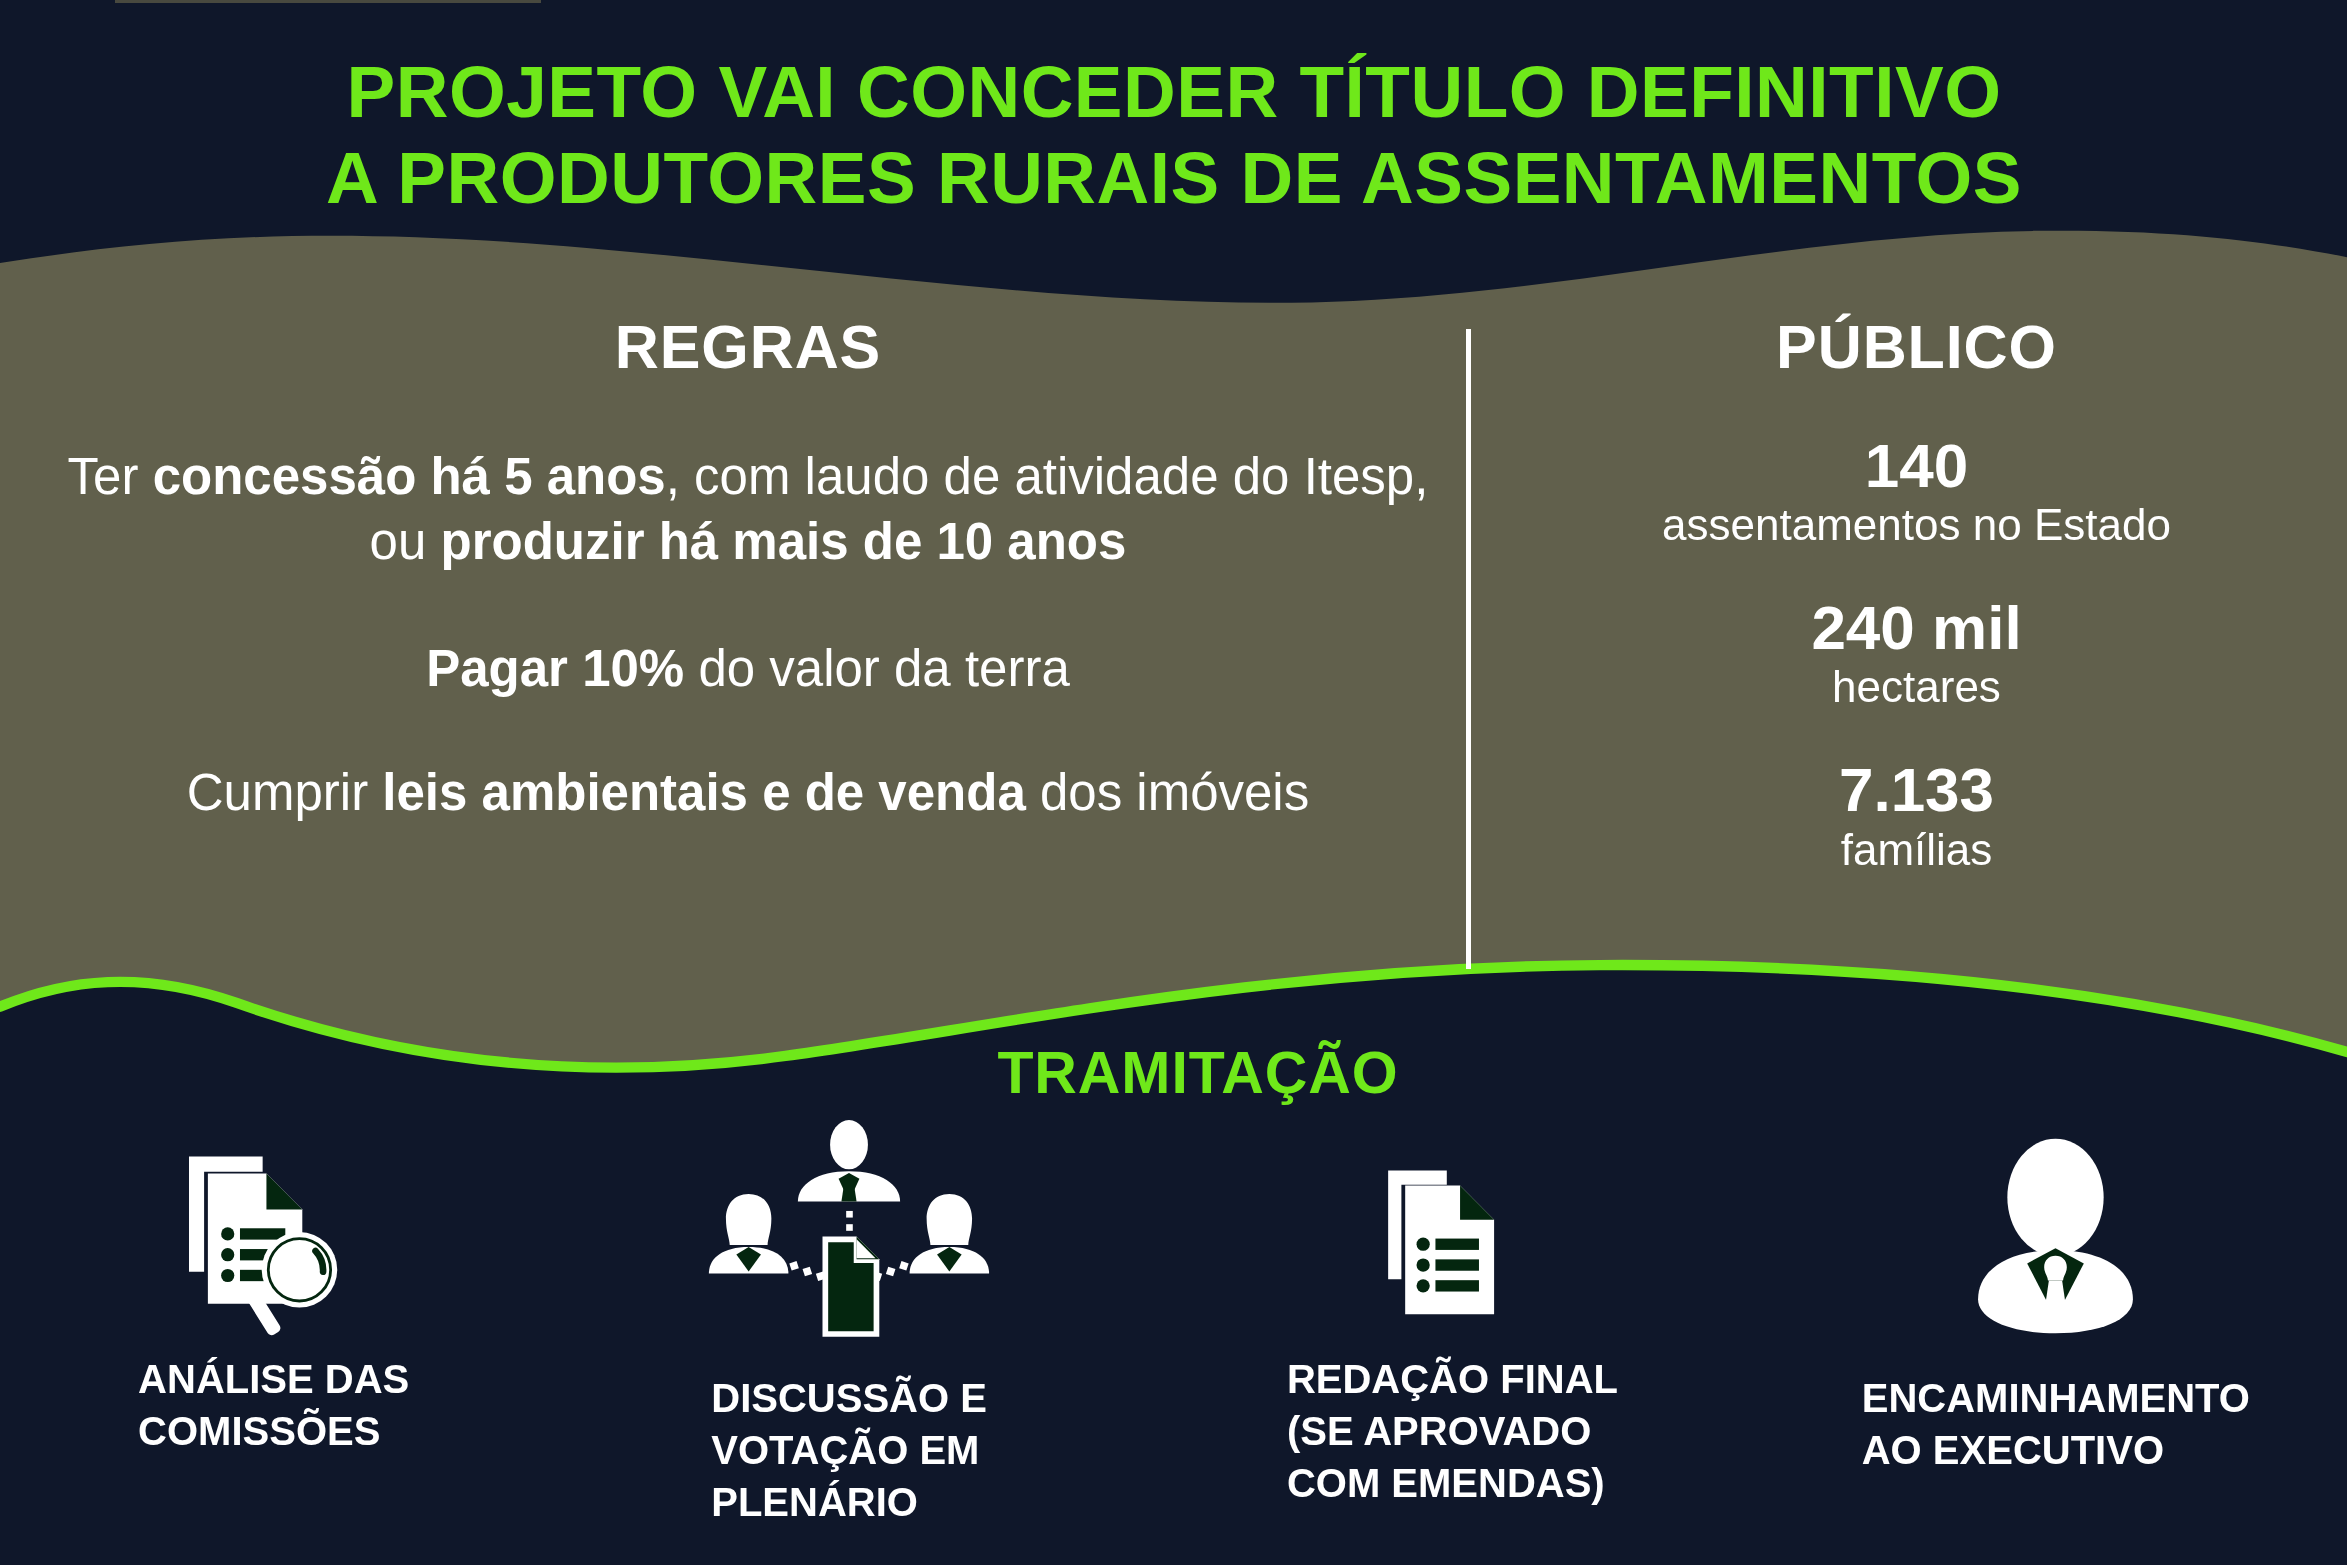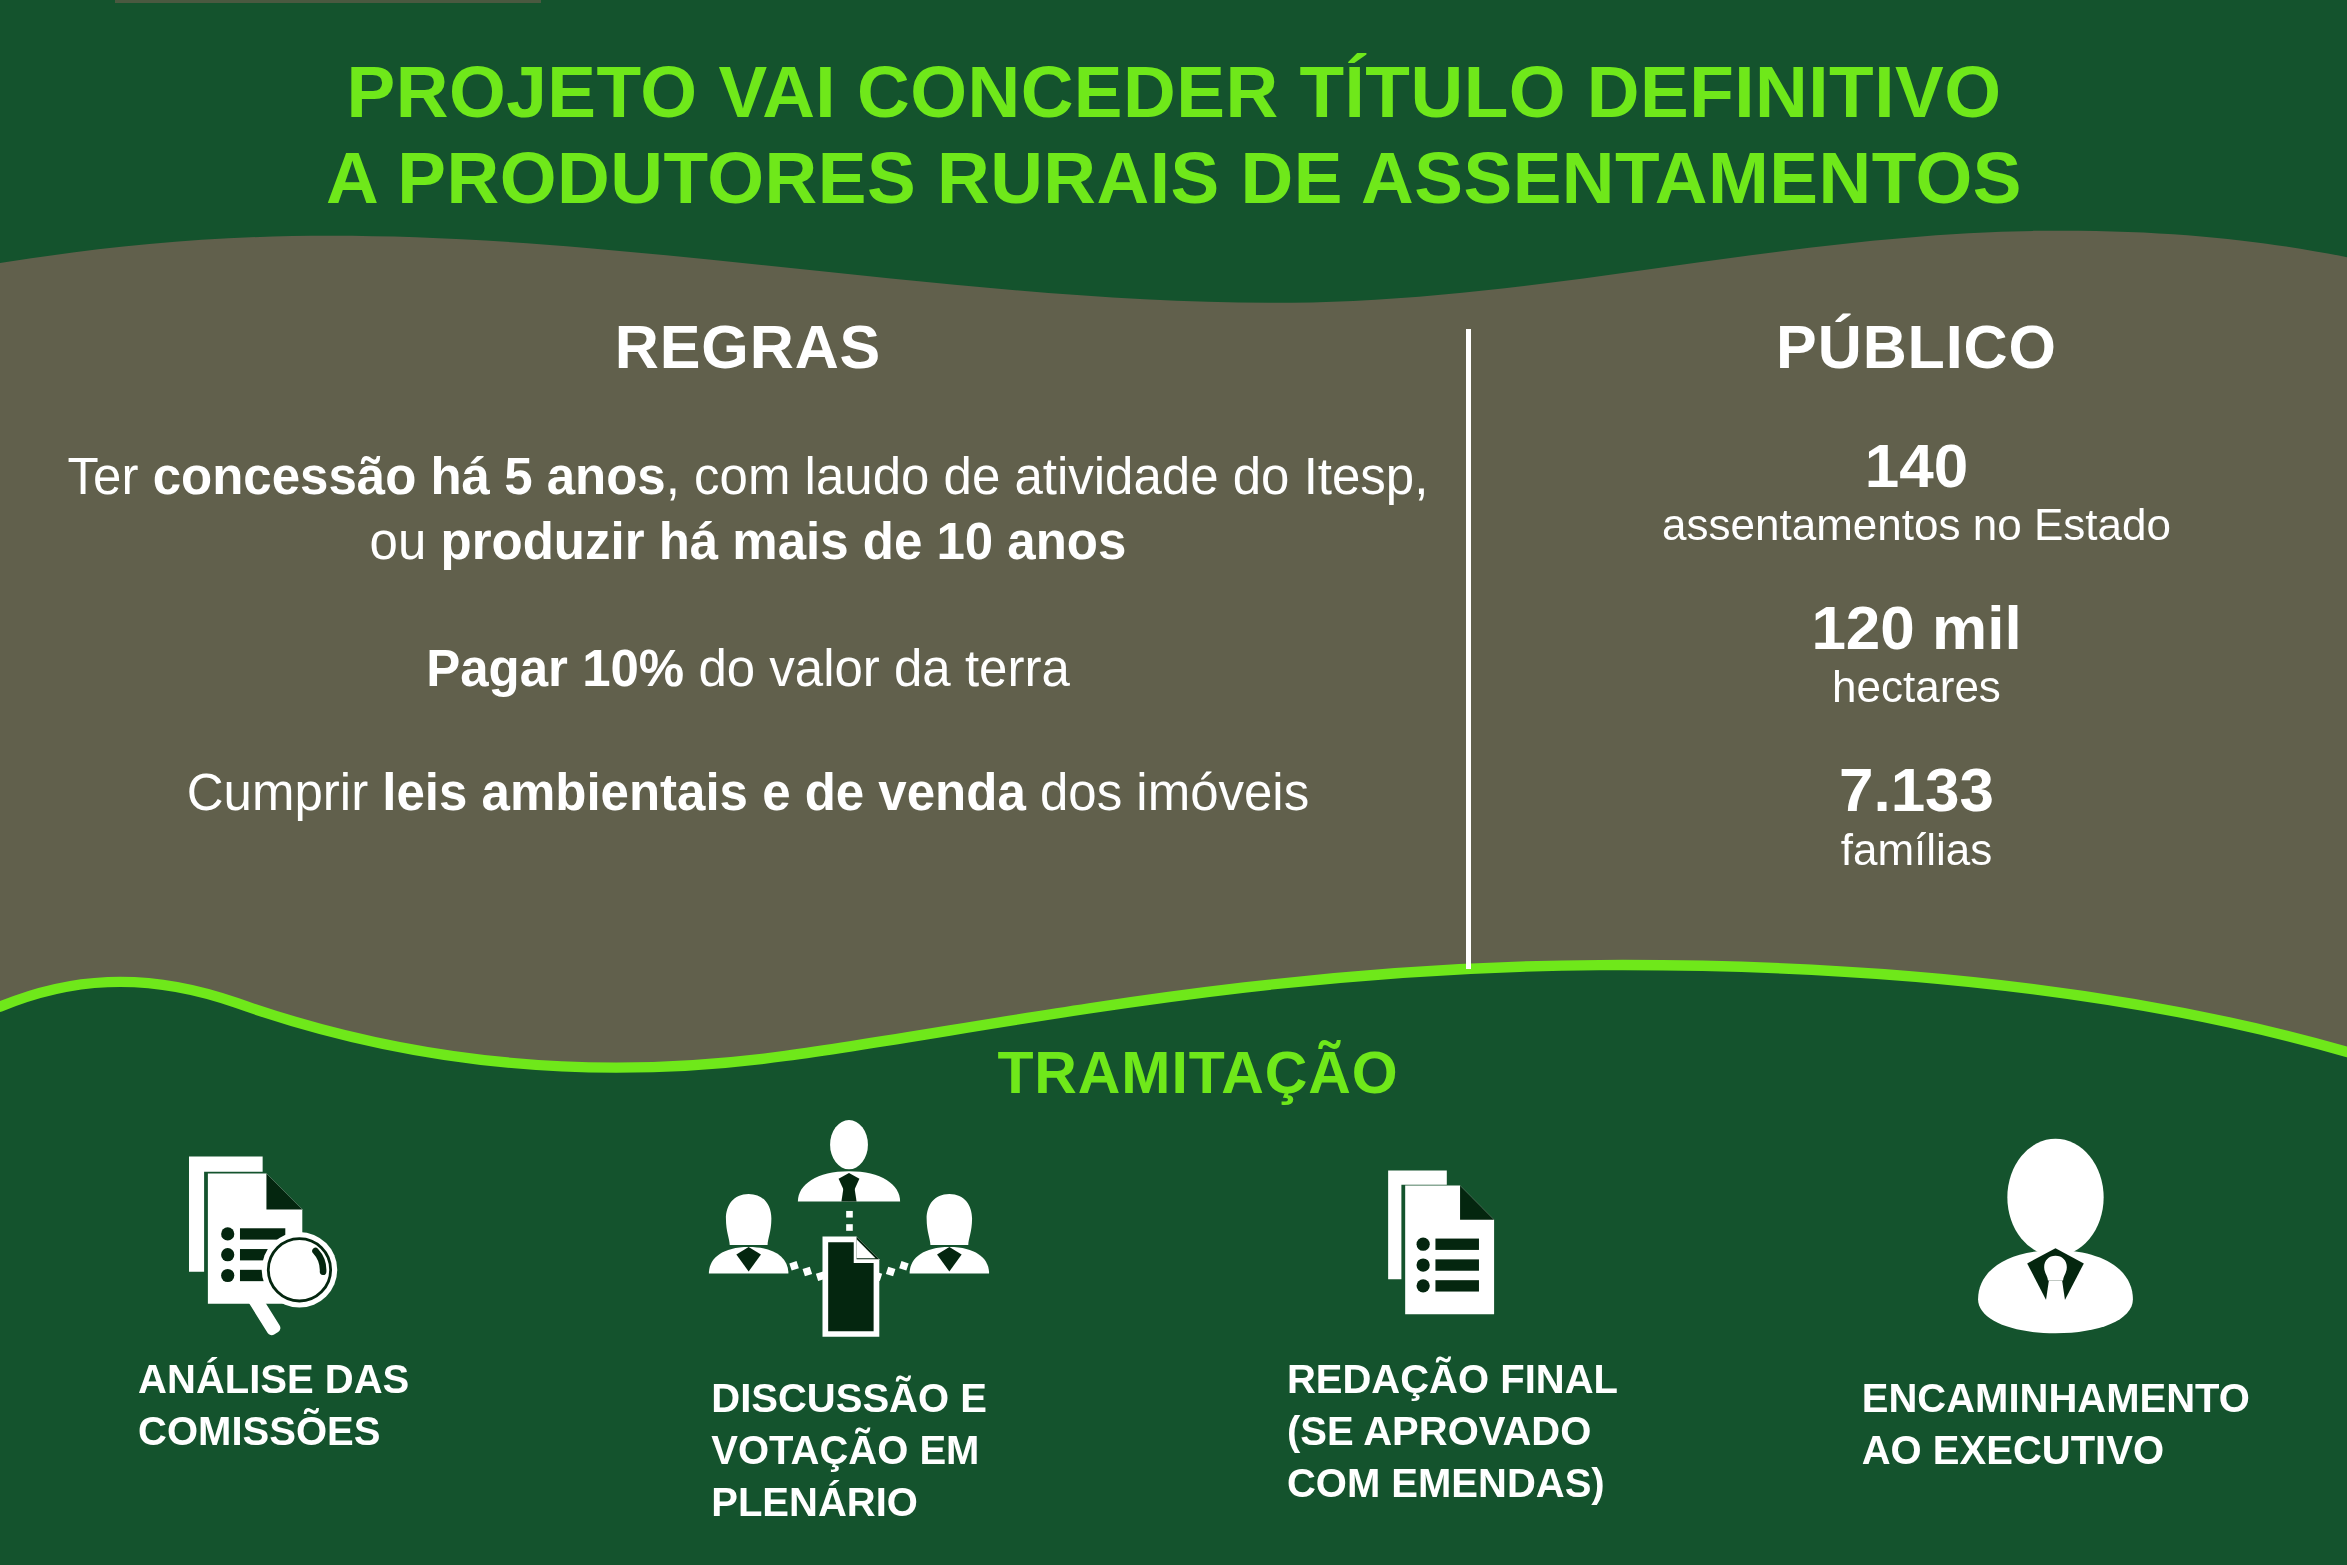--- a/index.html
+++ b/index.html
@@ -5,21 +5,21 @@
   html, body {
     margin: 0;
     padding: 0;
     background: #04260f;
   }
   #infographic {
     position: relative;
     width: 2348px;
     height: 1565px;
     overflow: hidden;
-    background: #14532d;
+    background: #0f172a;
     font-family: "Liberation Sans", sans-serif;
   }
 
   
   .bg-svg {
     position: absolute;
     left: 0; top: 0;
     width: 2348px;
     height: 1565px;
   }
@@ -246,21 +246,21 @@
 
     <div class="col-publico">
       <h2 class="section-heading">PÚBLICO</h2>
 
       <div class="stat stat-1">
         <span class="stat-value">140</span>
         <span class="stat-label">assentamentos no Estado</span>
       </div>
 
       <div class="stat stat-2">
-        <span class="stat-value">120 mil</span>
+        <span class="stat-value">240 mil</span>
         <span class="stat-label">hectares</span>
       </div>
 
       <div class="stat stat-3">
         <span class="stat-value">7.133</span>
         <span class="stat-label">famílias</span>
       </div>
     </div>
   </div>
 

